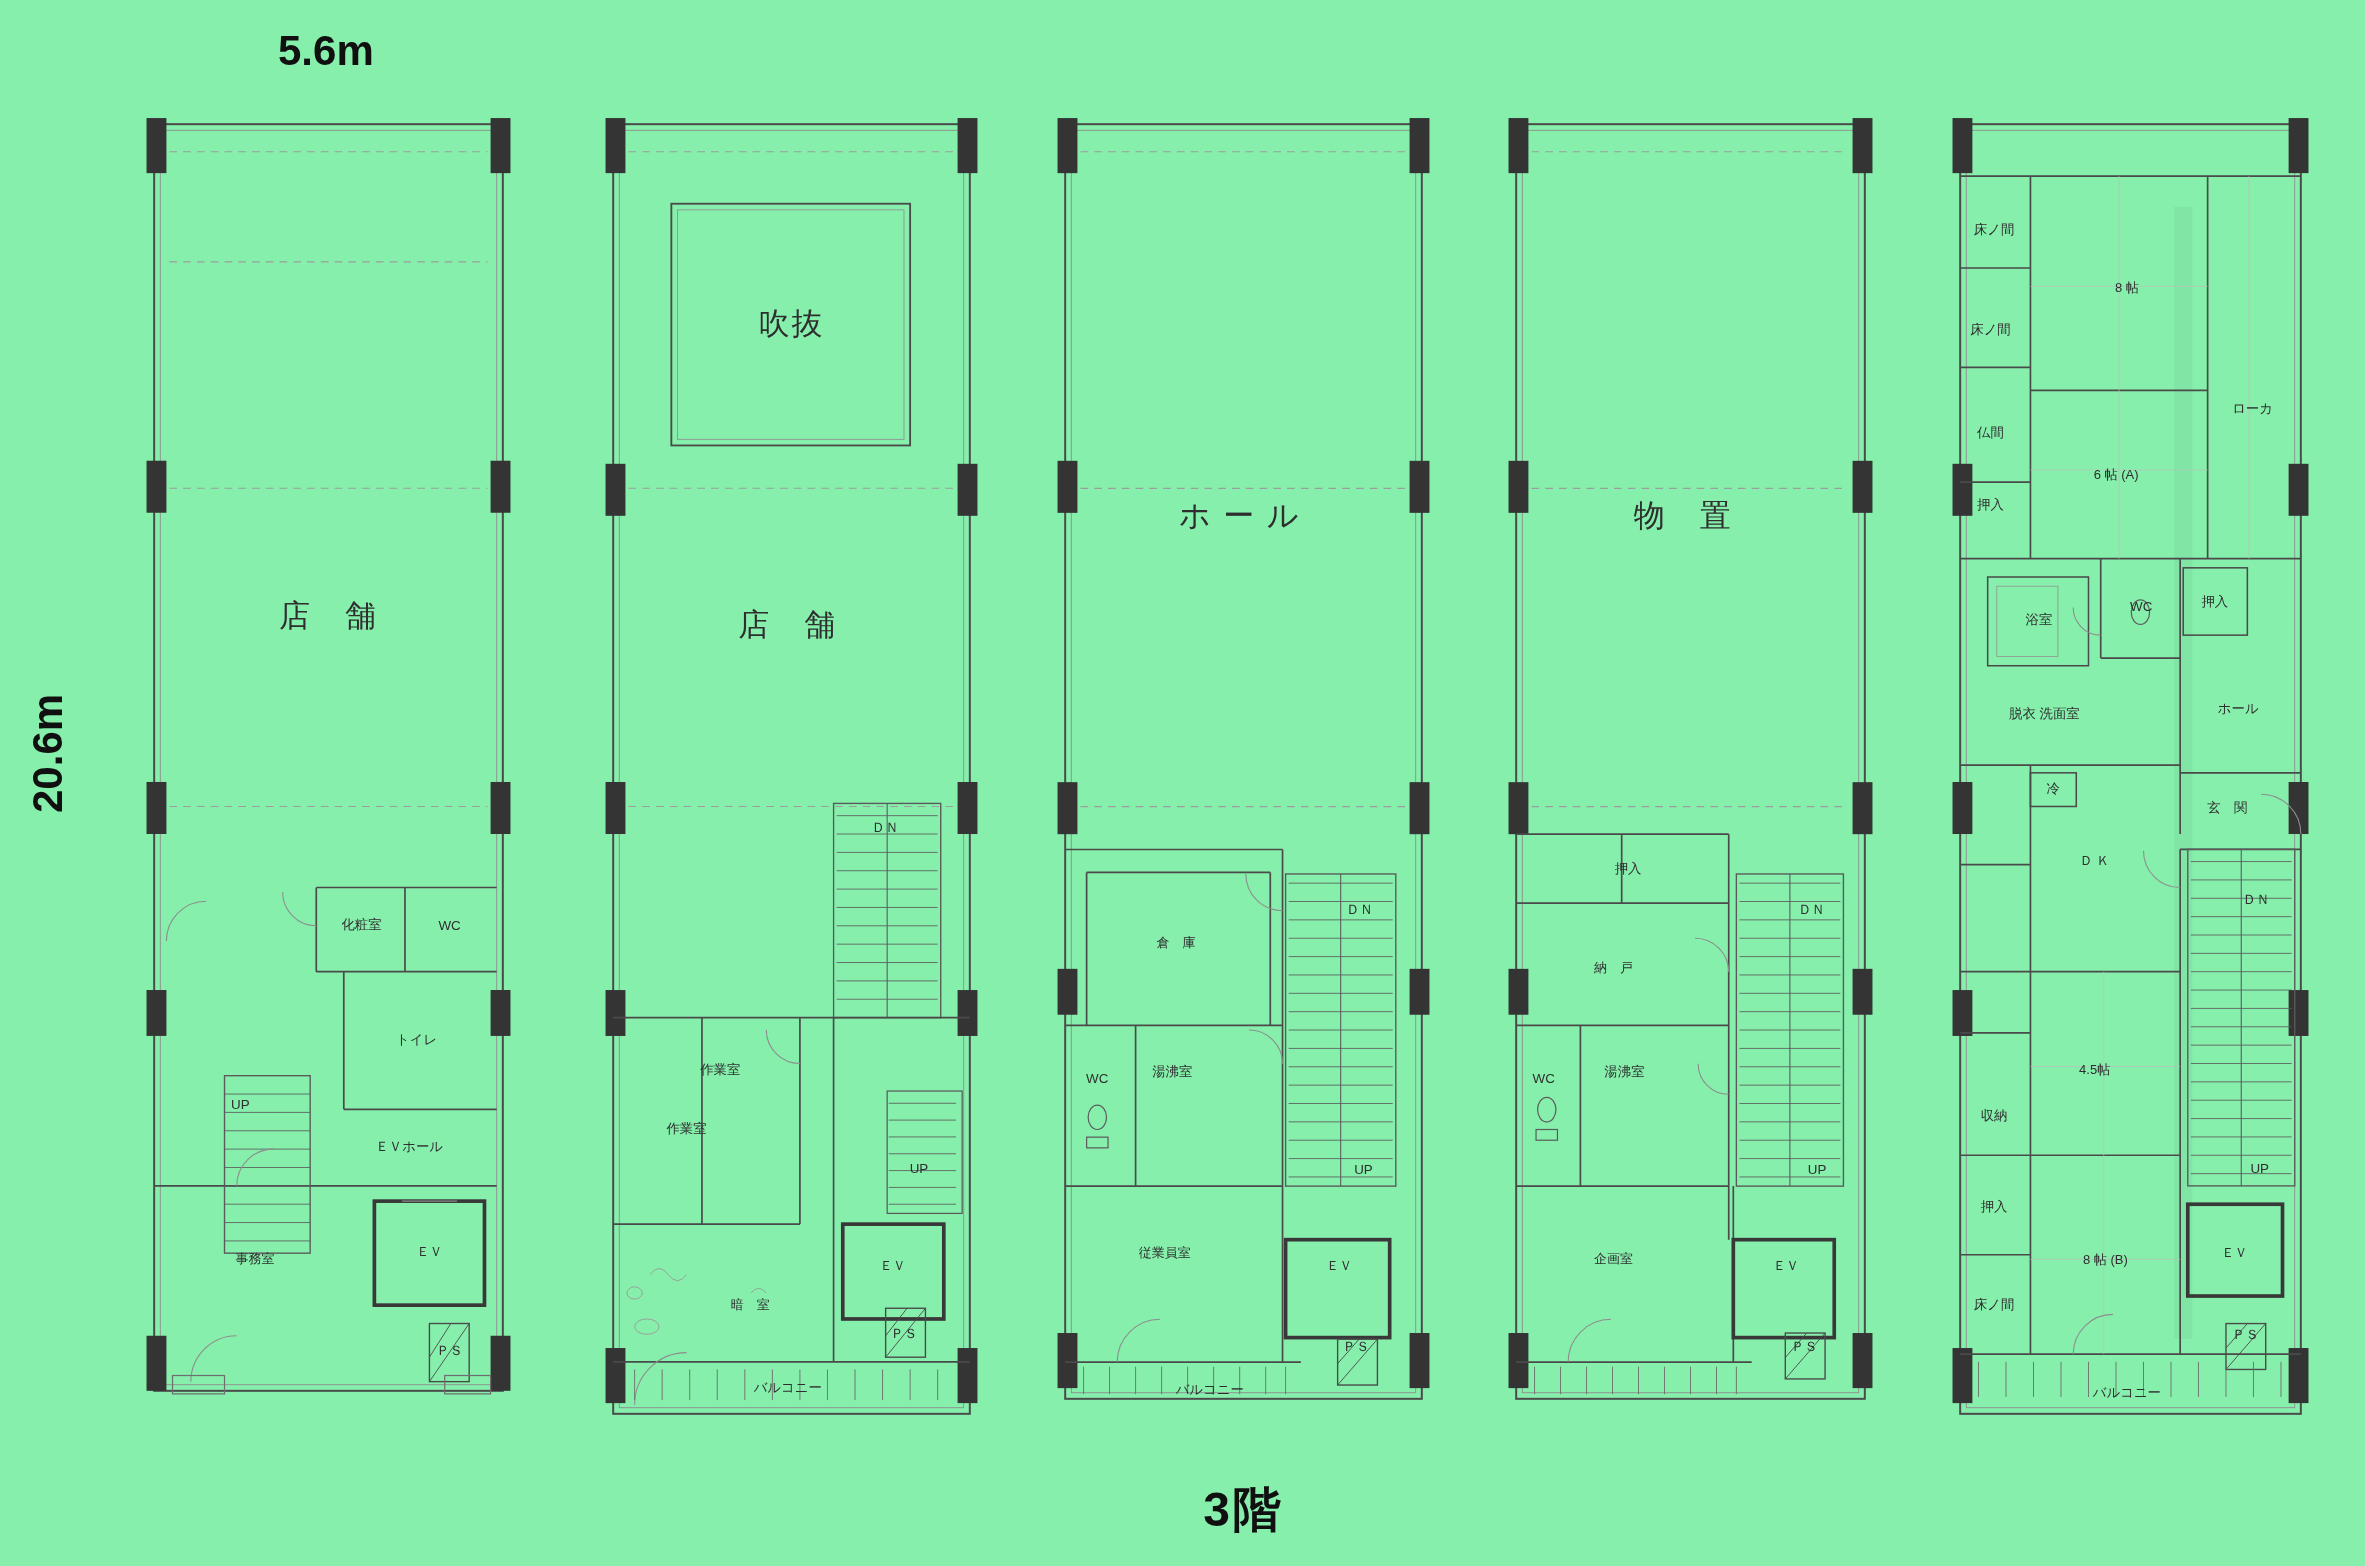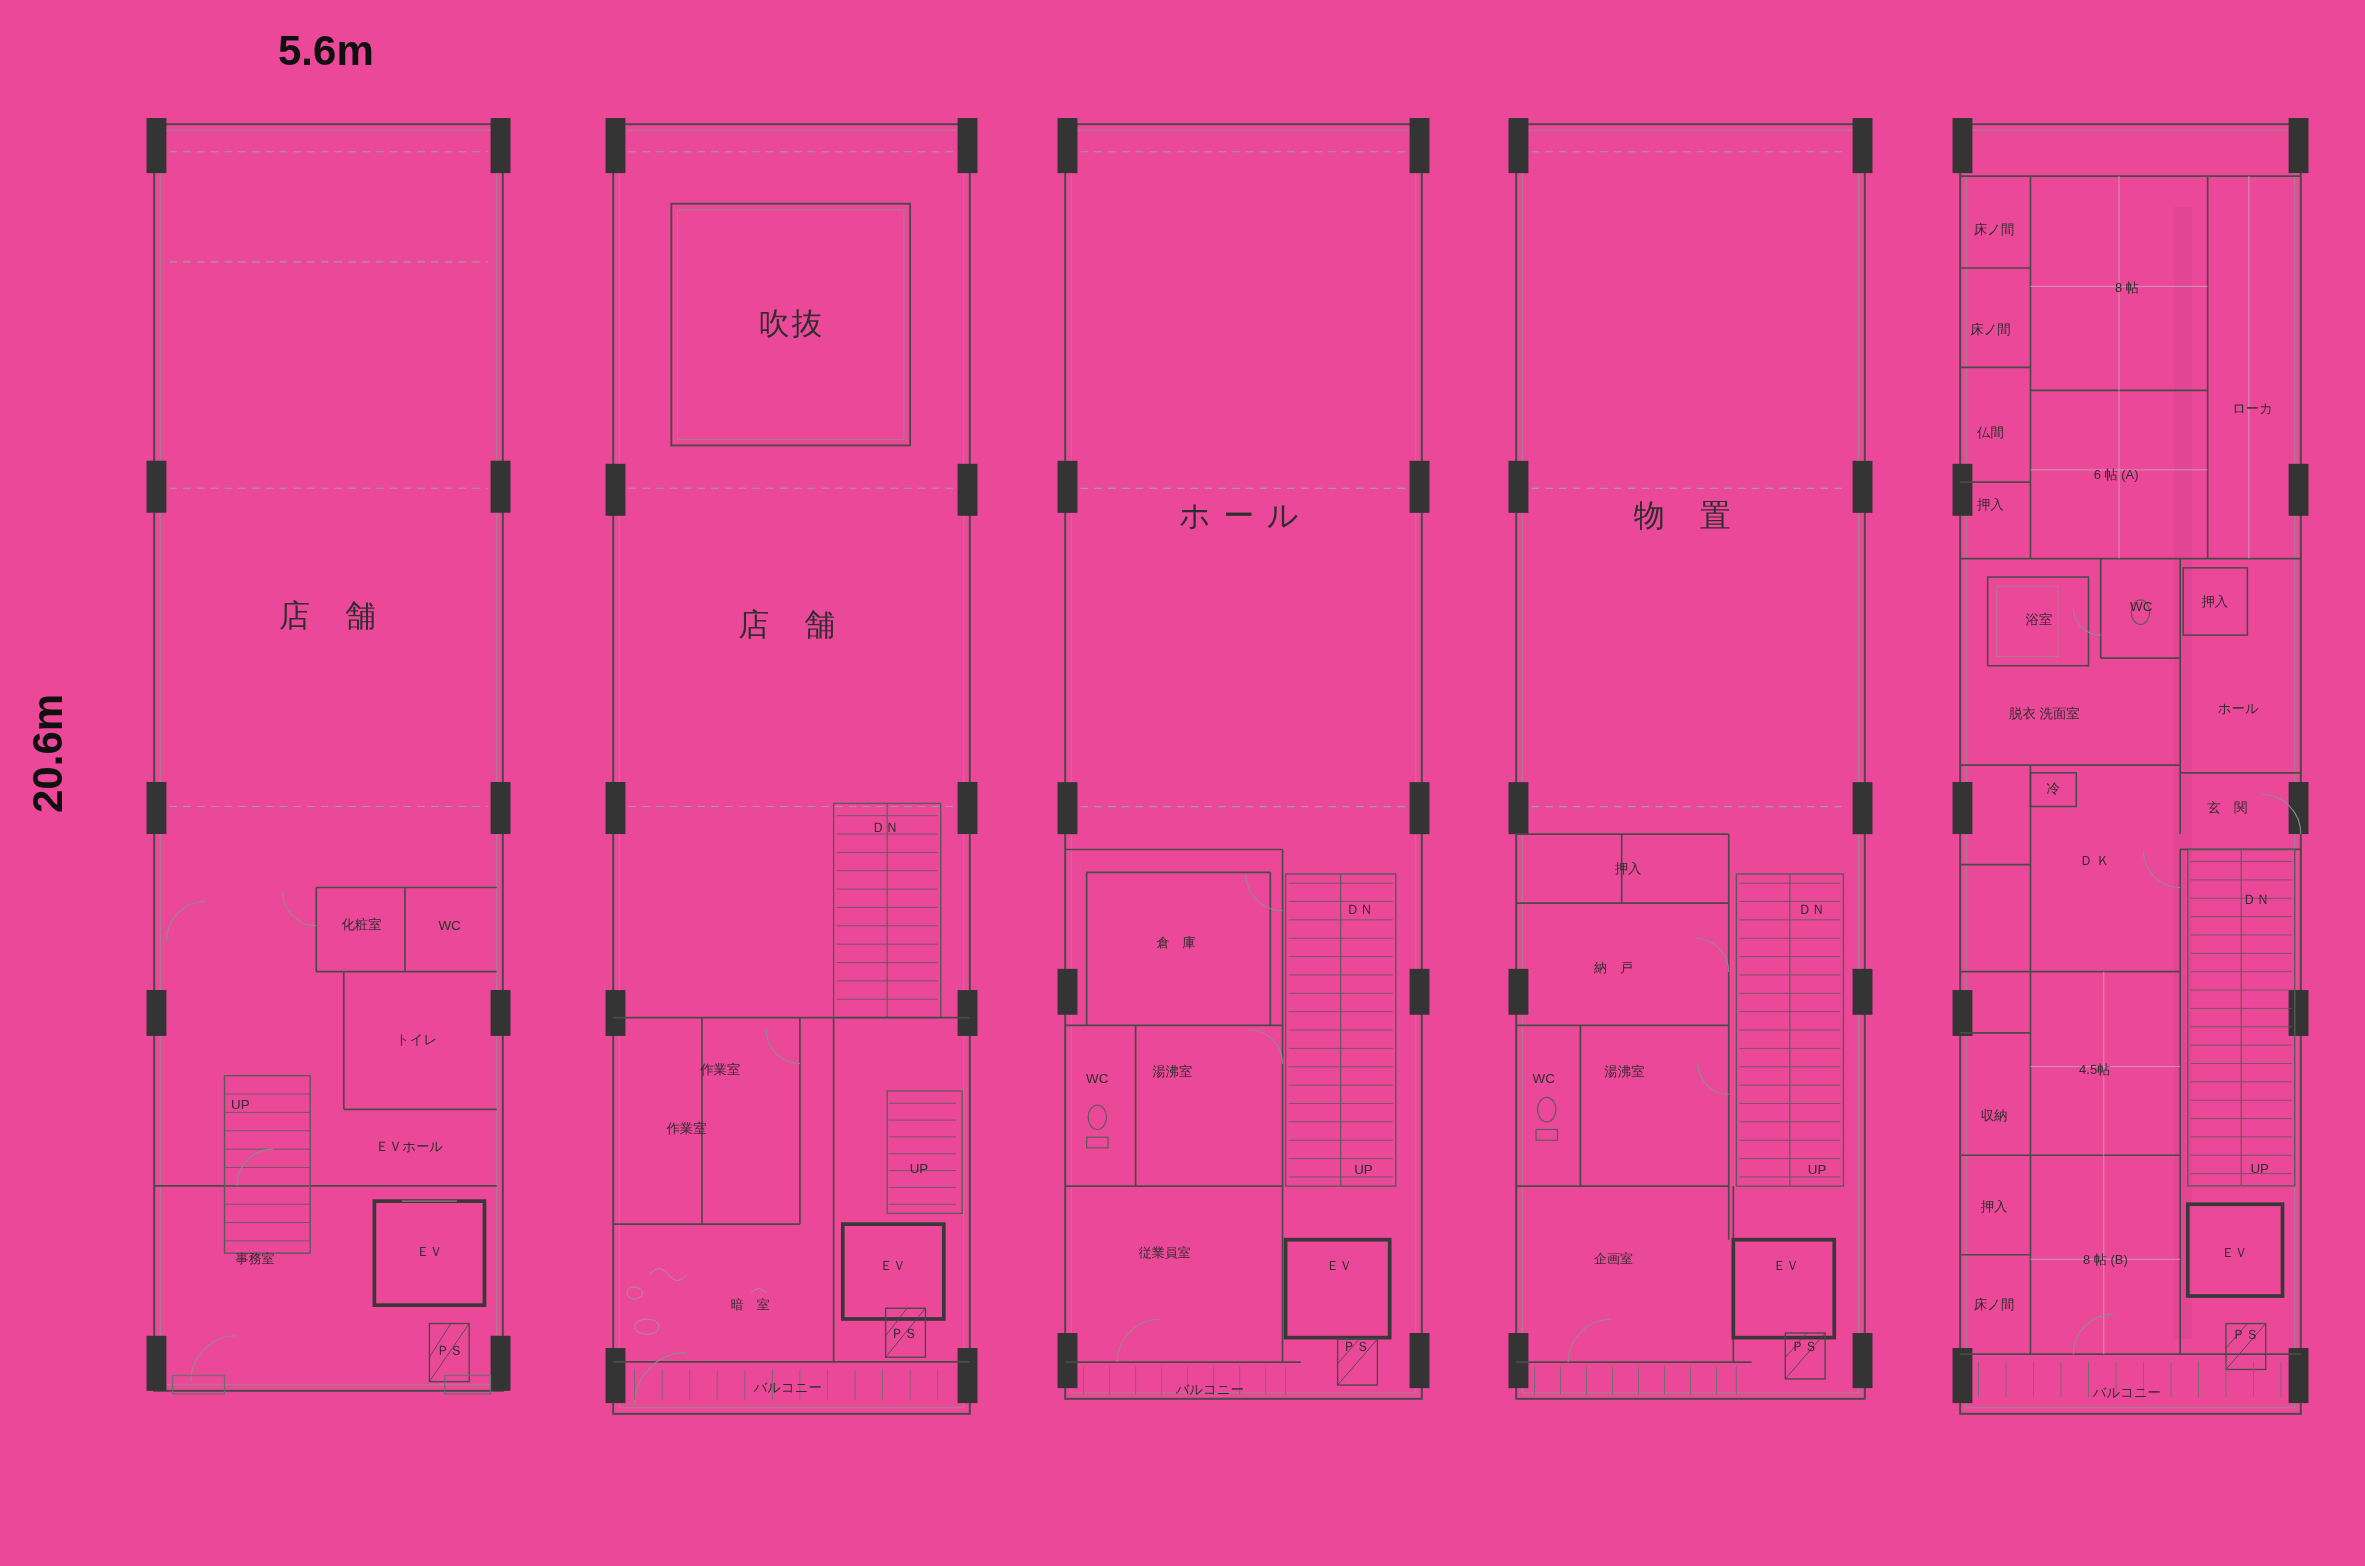--- a/index.html
+++ b/index.html
@@ -1,18 +1,18 @@
 <!DOCTYPE html>
 <html style="font-size:8px"><head>
 <meta charset="utf-8">
 <style>
   *{margin:0;padding:0;box-sizing:border-box}
   html,body{width:2366px;height:1566px;background:#ffffff;position:relative;overflow:hidden;
     font-family:"Liberation Sans","DejaVu Sans",sans-serif;color:#1e1e1e}
-  .sheet{position:absolute;inset:0;background:#ec4899}
+  .sheet{position:absolute;inset:0;background:#86efac}
   .plan{position:absolute}
   .plan svg{position:absolute;left:0;top:0;width:100%;height:100%}
   .rl{position:absolute;transform:translate(-50%,-50%);white-space:nowrap;color:#2e2e2e}
   .sm{font-size:13.4px}
   .md{font-size:13px}
   .lg{font-size:31px;letter-spacing:2px}
   .caption{position:absolute;top:1480px;height:59px;display:flex;align-items:center;justify-content:center;
     font-size:48px;font-weight:600;letter-spacing:3px;color:#101010}
   .dim{position:absolute;font-size:42px;font-weight:600;color:#101010}
   .dim-h{left:24px;top:813px;transform:rotate(-90deg);transform-origin:left top}
@@ -342,15 +342,16 @@
     <span class="rl sm" style="left:12%;top:76.5%">収納</span>
     <span class="rl sm" style="left:86%;top:80.5%">UP</span>
     <span class="rl sm" style="left:12%;top:83.5%">押入</span>
     <span class="rl md" style="left:43%;top:87.5%">8 帖 (B)</span>
     <span class="rl md" style="left:79%;top:87%">ＥＶ</span>
     <span class="rl sm" style="left:12%;top:91%">床ノ間</span>
     <span class="rl sm" style="left:82%;top:93.3%">ＰＳ</span>
     <span class="rl sm" style="left:49%;top:97.7%">バルコニー</span>
   </div>
 
+  <div class="caption" style="left:1056px;width:375px">3階</div>
 
 </div>
 
 
 </body></html>

